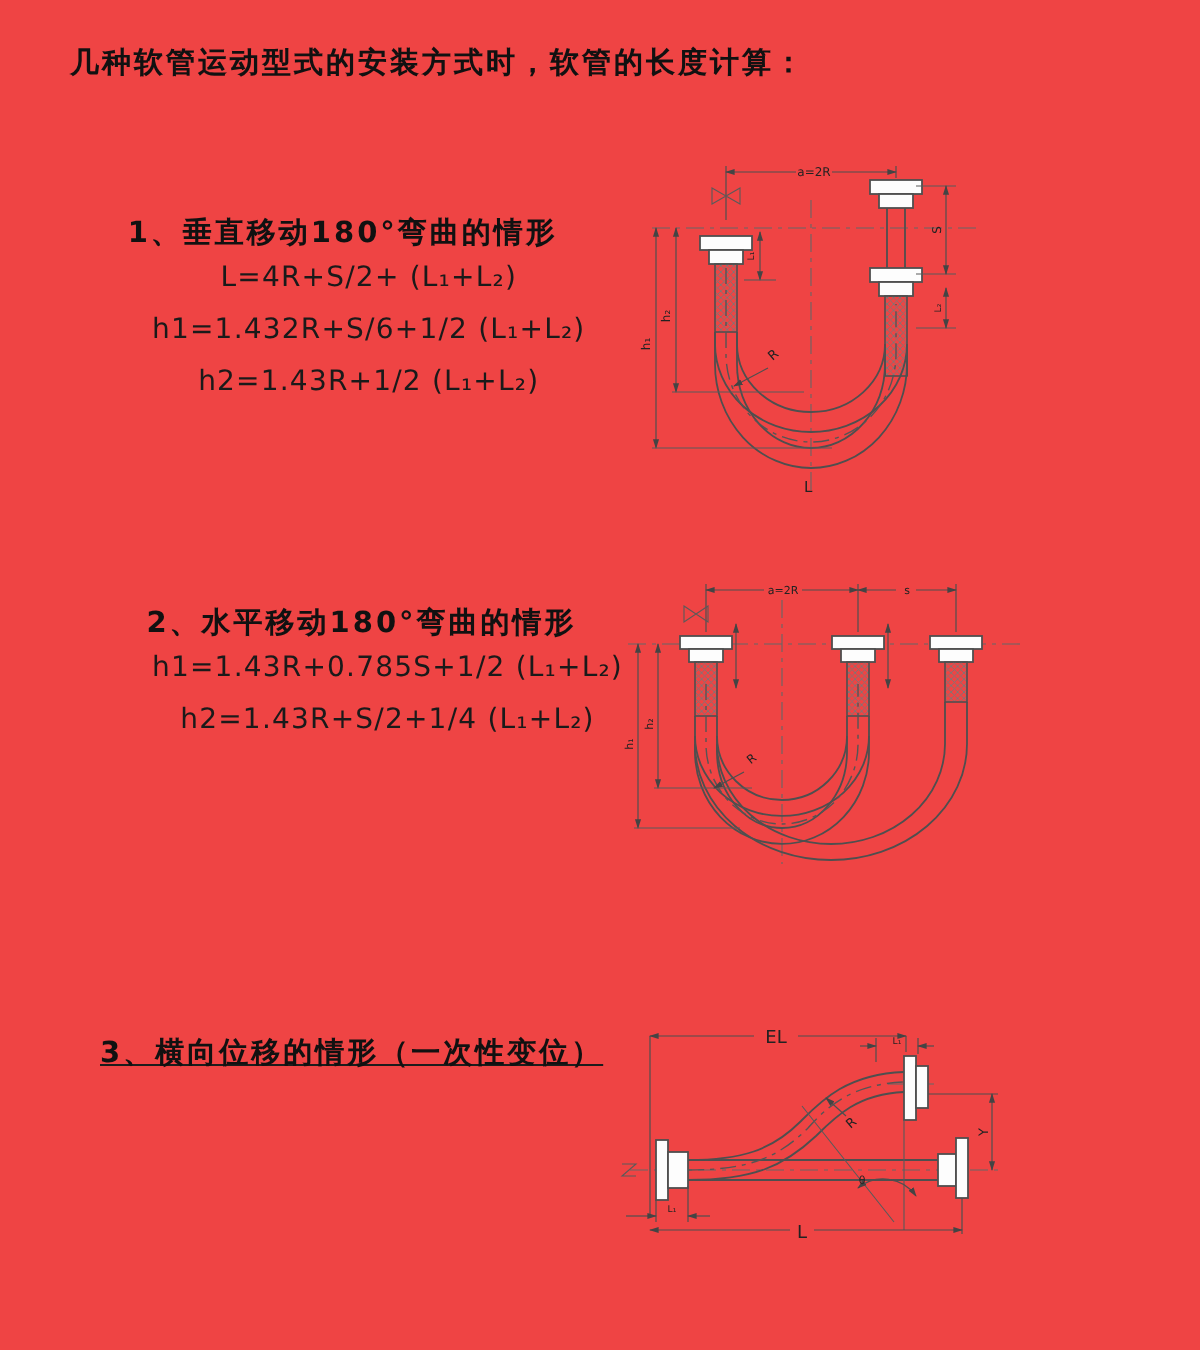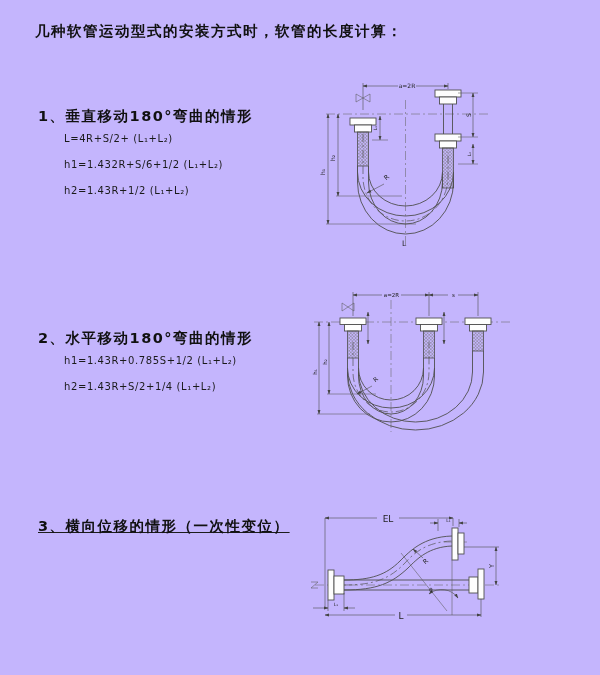--- a/index.html
+++ b/index.html
@@ -1,30 +1,30 @@
 <!DOCTYPE html>
 <html><head>
 <meta charset="utf-8">
 <style>
   html,body{margin:0;padding:0;background:#e9e9e9;}
   .page{
-    position:relative;width:600px;height:675px;background:#c4b5fd;
+    position:relative;width:600px;height:675px;background:#ef4444;
     font-family:"DejaVu Sans","Liberation Sans",sans-serif;color:#1c1c1c;
     overflow:hidden;box-shadow:0 0 4px rgba(0,0,0,.25);
   }
   .doc-title{
     position:absolute;left:35px;top:22px;font-size:14.5px;font-weight:bold;
     letter-spacing:1.5px;color:#111;
   }
-  .calc-section{position:absolute;left:38px;}
+  .calc-section{position:absolute;left:50px;text-align:center;}
   .sec-heading{font-size:14.5px;font-weight:bold;letter-spacing:1.5px;color:#111;}
-  .formula{font-size:10px;margin-left:26px;letter-spacing:.6px;color:#1a1a1a;
+  .formula{font-size:14px;margin-left:26px;letter-spacing:.6px;color:#1a1a1a;
     line-height:26px;white-space:pre;}
   #sec1{top:107px;}
-  #sec2{top:302px;margin-top:27px;}
+  #sec2{top:302px;}
   #sec3{top:517px;text-decoration:underline;}
   svg{position:absolute;overflow:visible;}
   #dgm1{left:306px;top:72px;}
   #dgm2{left:306px;top:282px;}
   #dgm3{left:303px;top:503px;}
   svg .ln{stroke:#4f4f4f;stroke-width:.9;fill:none;}
   svg .thin{stroke:#5a5a5a;stroke-width:.55;fill:none;}
   svg .dim{stroke:#4f4f4f;stroke-width:.6;fill:none;}
   svg .cl{stroke:#666;stroke-width:.55;fill:none;stroke-dasharray:9 3 2 3;}
   svg .hdash{stroke:#555;stroke-width:.7;fill:none;stroke-dasharray:8 3 2 3;}

